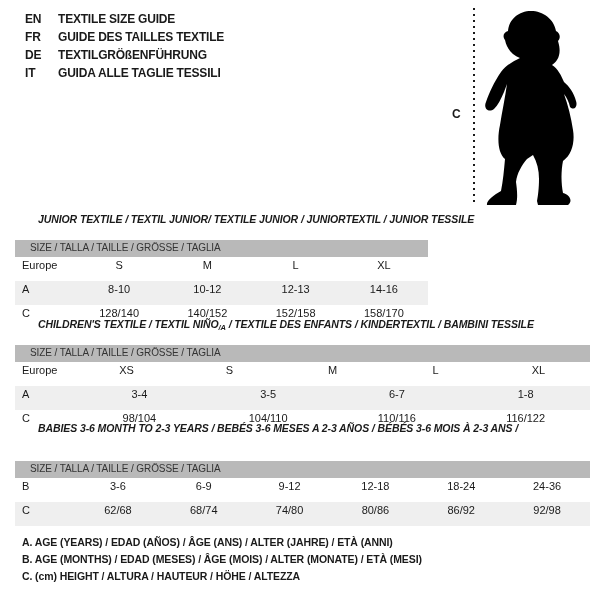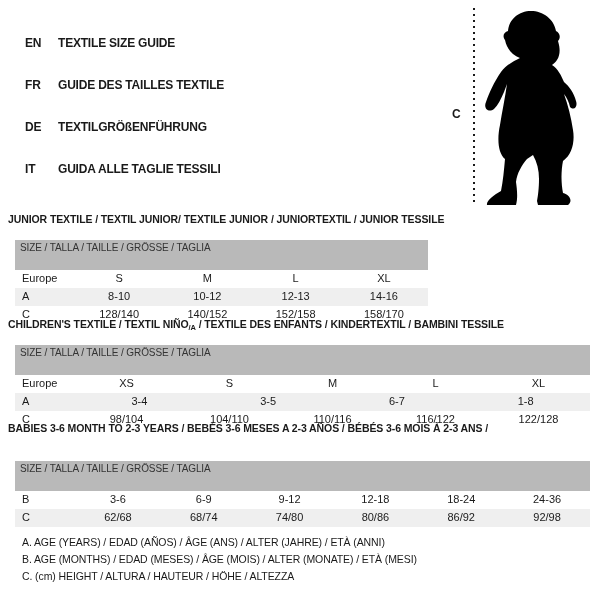--- a/index.html
+++ b/index.html
@@ -2,49 +2,49 @@
 <html><head>
 <meta charset="utf-8">
 <style>
   html,body { margin:0; padding:0; background:#fff; }
   .page {
     position:relative; width:600px; height:600px; background:#ffffff;
     font-family:"Liberation Sans", sans-serif; color:#1a1a1a; overflow:hidden;
   }
   
   .langs { position:absolute; left:25px; top:10px; }
-  .lang-row { height:18px; line-height:18px; font-weight:bold; font-size:12px; letter-spacing:-0.2px; white-space:nowrap;margin-top:24px; }
+  .lang-row { height:18px; line-height:18px; font-weight:bold; font-size:12px; letter-spacing:-0.2px; white-space:nowrap; }
   .lang-code { display:inline-block; width:33px; }
 
   
   .dash-line { position:absolute; left:473px; top:8px; width:2px; height:198px;
     background:repeating-linear-gradient(to bottom,#1a1a1a 0px,#1a1a1a 2.5px,transparent 2.5px,transparent 6px); }
   .figure-label { position:absolute; left:452px; top:107px; font-weight:bold; font-size:12px; }
   .baby { position:absolute; left:481px; top:8px; }
 
   
-  .tbl-title { position:absolute; left:8px; font-weight:bold; font-size:10.5px; letter-spacing:-0.1px; white-space:nowrap; }
+  .tbl-title { position:absolute; left:38px; font-weight:bold; font-size:10.5px; letter-spacing:-0.1px; white-space:nowrap;font-style:italic; }
   .t1-title { top:213px; }
   .t2-title { top:318px; }
   .t3-title { top:420px; line-height:16px; }
   .sub { font-size:7.5px; vertical-align:-2px; }
 
   
   .sizetable { position:absolute; left:15px; }
   .t1 { top:240px; width:413px; }
   .t2 { top:345px; width:575px; }
   .t3 { top:461px; width:575px; }
-  .bar { height:30px; line-height:16px; background:#b9b9b9; padding-left:5px; font-size:10px; color:#333333; letter-spacing:-0.1px; }
-  .trow { display:flex; height:18px; line-height:16px; font-size:11px; }
+  .bar { height:17px; line-height:16px; background:#b9b9b9; padding-left:15px; font-size:10px; color:#333333; letter-spacing:-0.1px; }
+  .trow { display:flex; height:24px; line-height:16px; font-size:11px; }
   .trow.shade { background:#efefef; }
   .lbl { width:60px; padding-left:7px; box-sizing:border-box; }
   .cell { flex:1; text-align:center; }
 
   
-  .footnotes { position:absolute; left:22px; top:534px; font-weight:normal; font-size:10.5px; line-height:17px; letter-spacing:-0.1px; white-space:nowrap; }
+  .footnotes { position:absolute; left:22px; top:534px; font-weight:bold; font-size:10.5px; line-height:17px; letter-spacing:-0.1px; white-space:nowrap; }
 </style>
 </head>
 <body>
 
 <div class="page">
 
   <div class="langs">
     <div class="lang-row">
       <span class="lang-code">EN</span><span>TEXTILE SIZE GUIDE</span>
     </div>
@@ -141,21 +141,20 @@
       <span class="cell">3-5</span>
       <span class="cell">6-7</span>
       <span class="cell">1-8</span>
     </div>
     <div class="trow">
       <span class="lbl">C</span>
       <span class="cell">98/104</span>
       <span class="cell">104/110</span>
       <span class="cell">110/116</span>
       <span class="cell">116/122</span>
-      <span class="cell">122/128</span>
     </div>
   </div>
 
   <div class="tbl-title t3-title">
     <div>BABIES 3-6 MONTH TO 2-3 YEARS / BEBÉS 3-6 MESES A 2-3 AÑOS / BÉBÉS 3-6 MOIS À 2-3 ANS /</div>
   </div>
   <div class="sizetable t3">
     <div class="bar">SIZE / TALLA / TAILLE / GRÖSSE / TAGLIA</div>
     <div class="trow">
       <span class="lbl">B</span>

